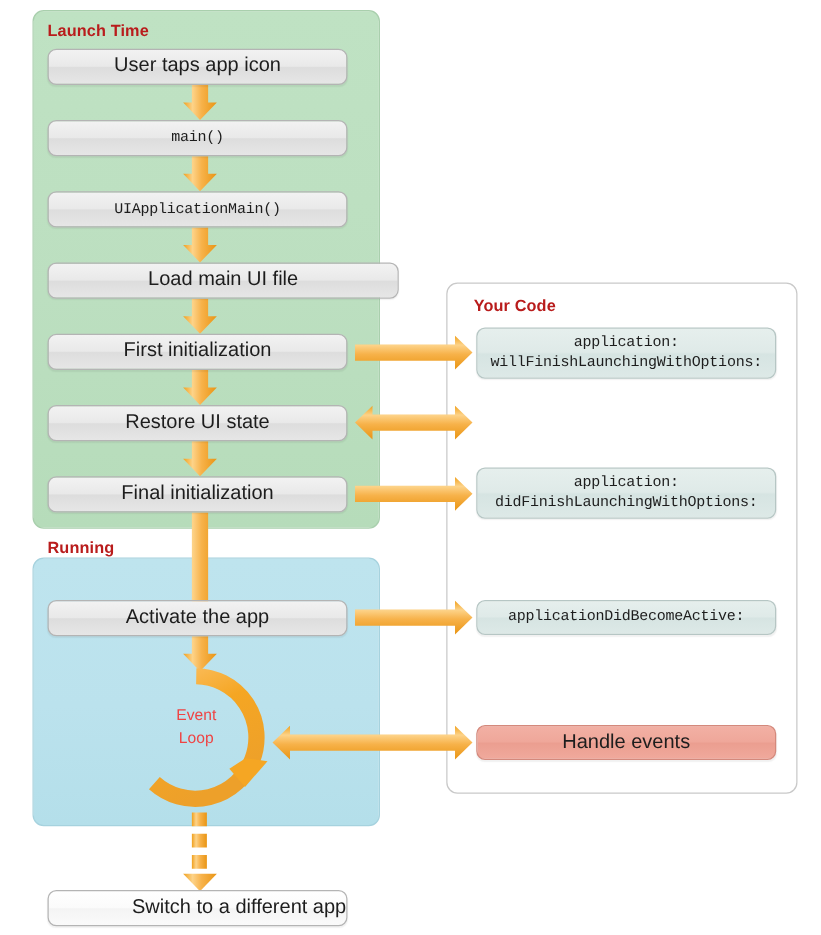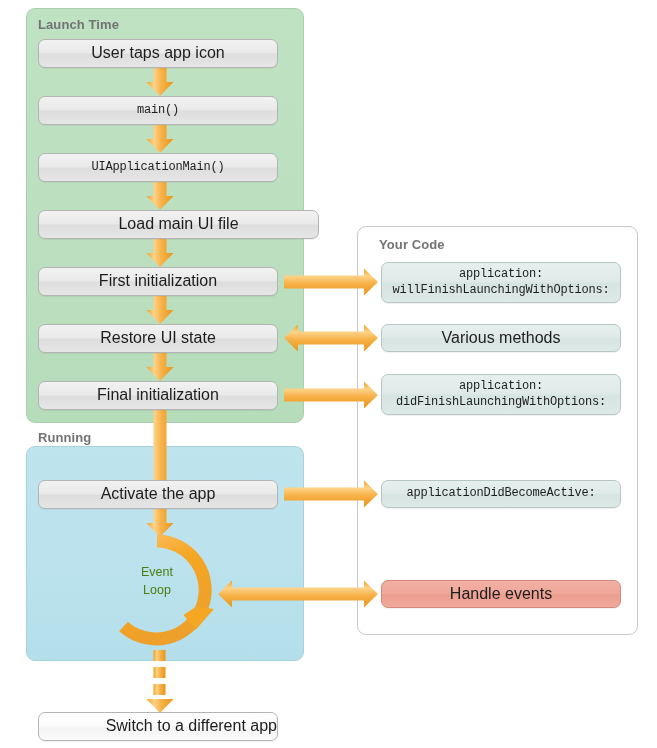--- a/index.html
+++ b/index.html
@@ -23,21 +23,21 @@
   
   .panel {
     position: absolute;
     border-radius: 9px;
     box-sizing: border-box;
   }
   .panel-title {
     position: absolute;
     font-size: 13px;
     font-weight: bold;
-    color: #737373;
+    color: #b91c1c;
     letter-spacing: 0.1px;
     white-space: nowrap;
   }
 
   #panel-launch {
     left: 26px;
     top: 8px;
     width: 278px;
     height: 415px;
     background: linear-gradient(180deg,#bfe2c3 0%, #bcdfc0 55%, #b6dcba 100%);
@@ -105,21 +105,21 @@
     height: 748px;
     pointer-events: none;
   }
   #event-loop-label {
     position: absolute;
     left: 103px;
     top: 563px;
     width: 108px;
     text-align: center;
     font-size: 12.5px;
-    color: #4d7c0f;
+    color: #ef4444;
     line-height: 1.45;
   }
 </style>
 </head>
 <body>
 
 <div id="diagram">
 
   <div class="panel" id="panel-launch"></div>
   <div class="panel" id="panel-running"></div>
@@ -232,23 +232,20 @@
     <span>Switch to a different app</span>
   </div>
 
   <div class="panel-title" style="left:379px; top:237px;">Your Code</div>
 
   <div class="node teal mono" style="left:381px; top:262px; width:240px; height:41px; flex-direction:column;">
     <span>application:</span>
     <span>willFinishLaunchingWithOptions:</span>
   </div>
 
-  <div class="node teal" style="left:381px; top:324px; width:240px; height:28px;">
-    <span>Various methods</span>
-  </div>
 
   <div class="node teal mono" style="left:381px; top:374px; width:240px; height:41px; flex-direction:column;">
     <span>application:</span>
     <span>didFinishLaunchingWithOptions:</span>
   </div>
 
   <div class="node teal mono" style="left:381px; top:480px; width:240px; height:28px;">
     <span>applicationDidBecomeActive:</span>
   </div>
 

